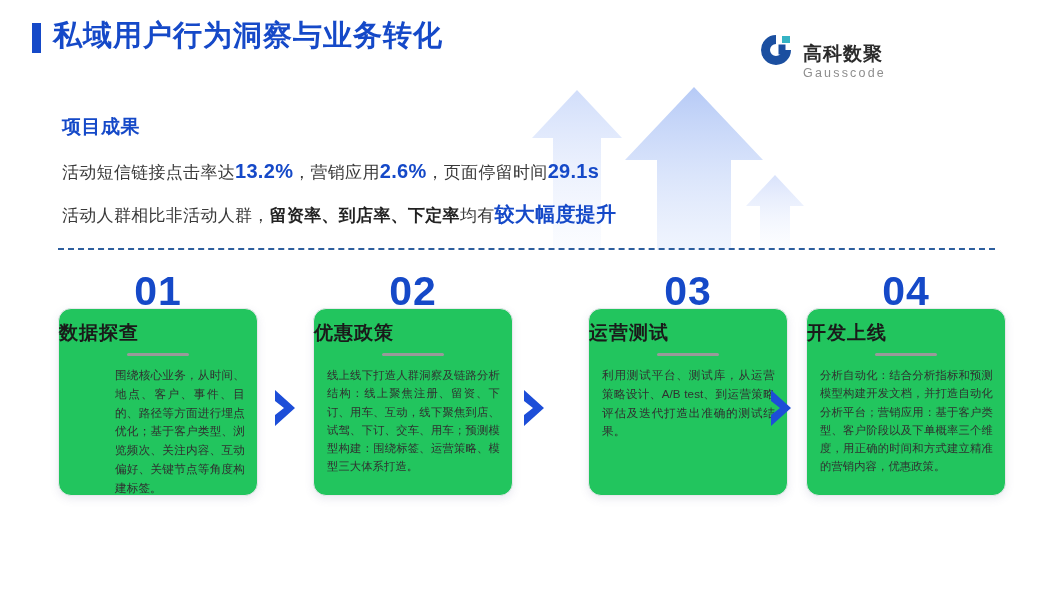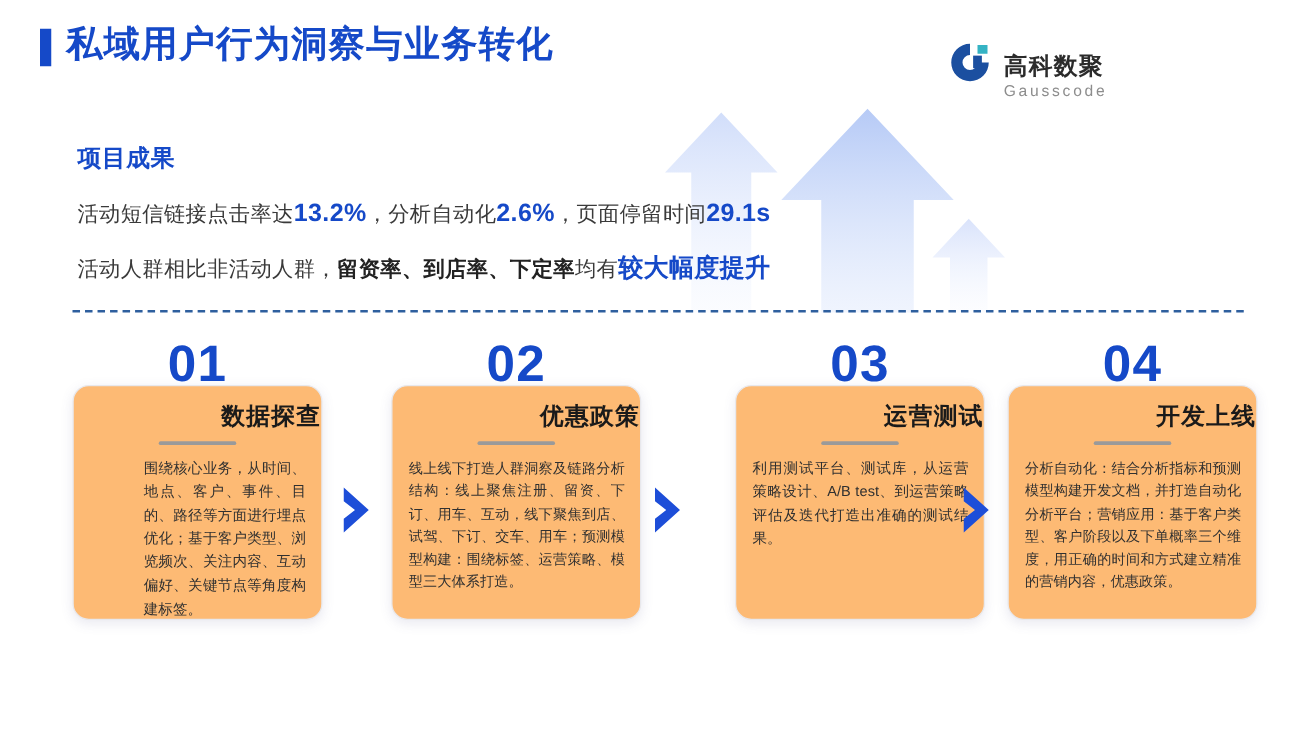--- a/index.html
+++ b/index.html
@@ -135,21 +135,21 @@
     position: absolute;
     left: 0; top: 272px;
     width: 1048px; height: 250px;
     z-index: 2;
   }
   .step {
     position: absolute;
     top: 36px;
     width: 200px;
     height: 188px;
-    background: #fdba74;
+    background: #22c55e;
     border: 1px solid #e8e8ec;
     border-radius: 13px;
     box-shadow: 0 3px 9px rgba(90, 90, 150, 0.13);
     box-sizing: border-box;
   }
   .step.s1 { left: 58px; }
   .step.s2 { left: 313px; }
   .step.s3 { left: 588px; }
   .step.s4 { left: 806px; }
 
@@ -161,21 +161,21 @@
     font-size: 41px;
     font-weight: bold;
     color: #1549c8;
     letter-spacing: 1px;
     line-height: 1;
   }
   .step-title {
     position: absolute;
     top: 11px;
     left: 0; right: 0;
-    text-align: right;
+    text-align: left;
     font-size: 19px;
     font-weight: bold;
     color: #1a1a1a;
     letter-spacing: 1px;
   }
   .step-rule {
     position: absolute;
     top: 44px;
     left: 50%;
     transform: translateX(-50%);
@@ -249,21 +249,21 @@
       <div class="logo-cn">高科数聚</div>
       <div class="logo-en">Gausscode</div>
     </div>
   </div>
 </div>
 
 <div class="results">
   <div class="results-heading">项目成果</div>
 
   <div class="results-line l1">
-    <span>活动短信链接点击率达</span><span class="hl">13.2%</span><span>，分析自动化</span><span class="hl">2.6%</span><span>，页面停留时间</span><span class="hl">29.1s</span>
+    <span>活动短信链接点击率达</span><span class="hl">13.2%</span><span>，营销应用</span><span class="hl">2.6%</span><span>，页面停留时间</span><span class="hl">29.1s</span>
   </div>
 
   <div class="results-line l2">
     <span>活动人群相比非活动人群，</span><span class="bold-dark">留资率、到店率、下定率</span><span>均有</span><span class="hl-big">较大幅度提升</span>
   </div>
 </div>
 
 <div class="divider"></div>
 
 <div class="steps">

